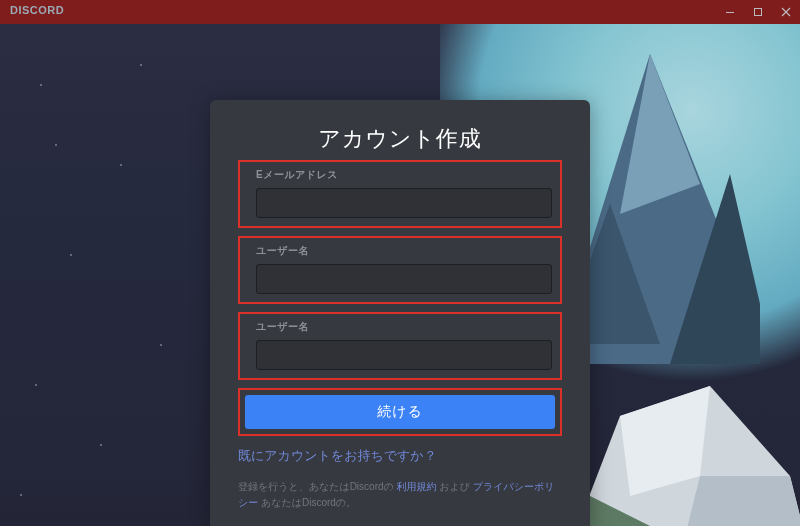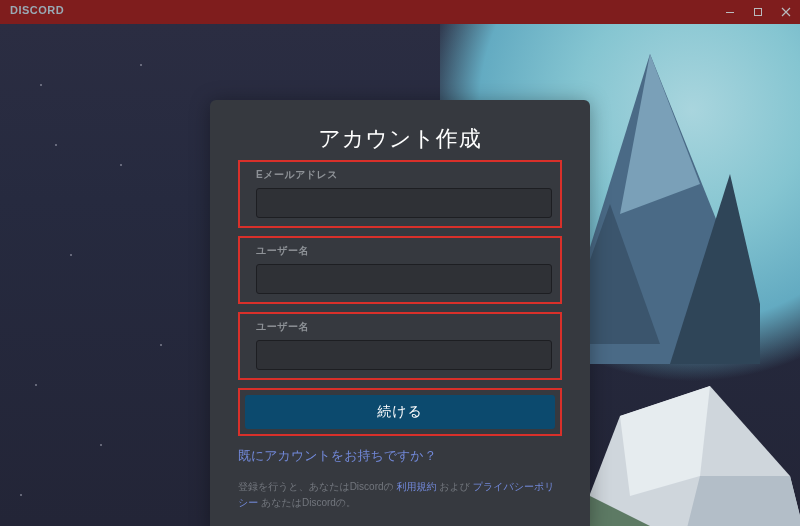--- a/index.html
+++ b/index.html
@@ -103,21 +103,21 @@
       outline: none;
     }
     .continue-wrap {
       border: 2px solid #d9302a;
       padding: 5px;
       margin-top: 4px;
     }
     .continue-btn {
       width: 100%;
       height: 34px;
-      background: #0c4a6e;
+      background: #3b82f6;
       border: none;
       color: #ffffff;
       font-size: 14px;
       font-weight: 500;
       border-radius: 3px;
       cursor: pointer;
       letter-spacing: 1px;
     }
     .already {
       color: #7289da;

